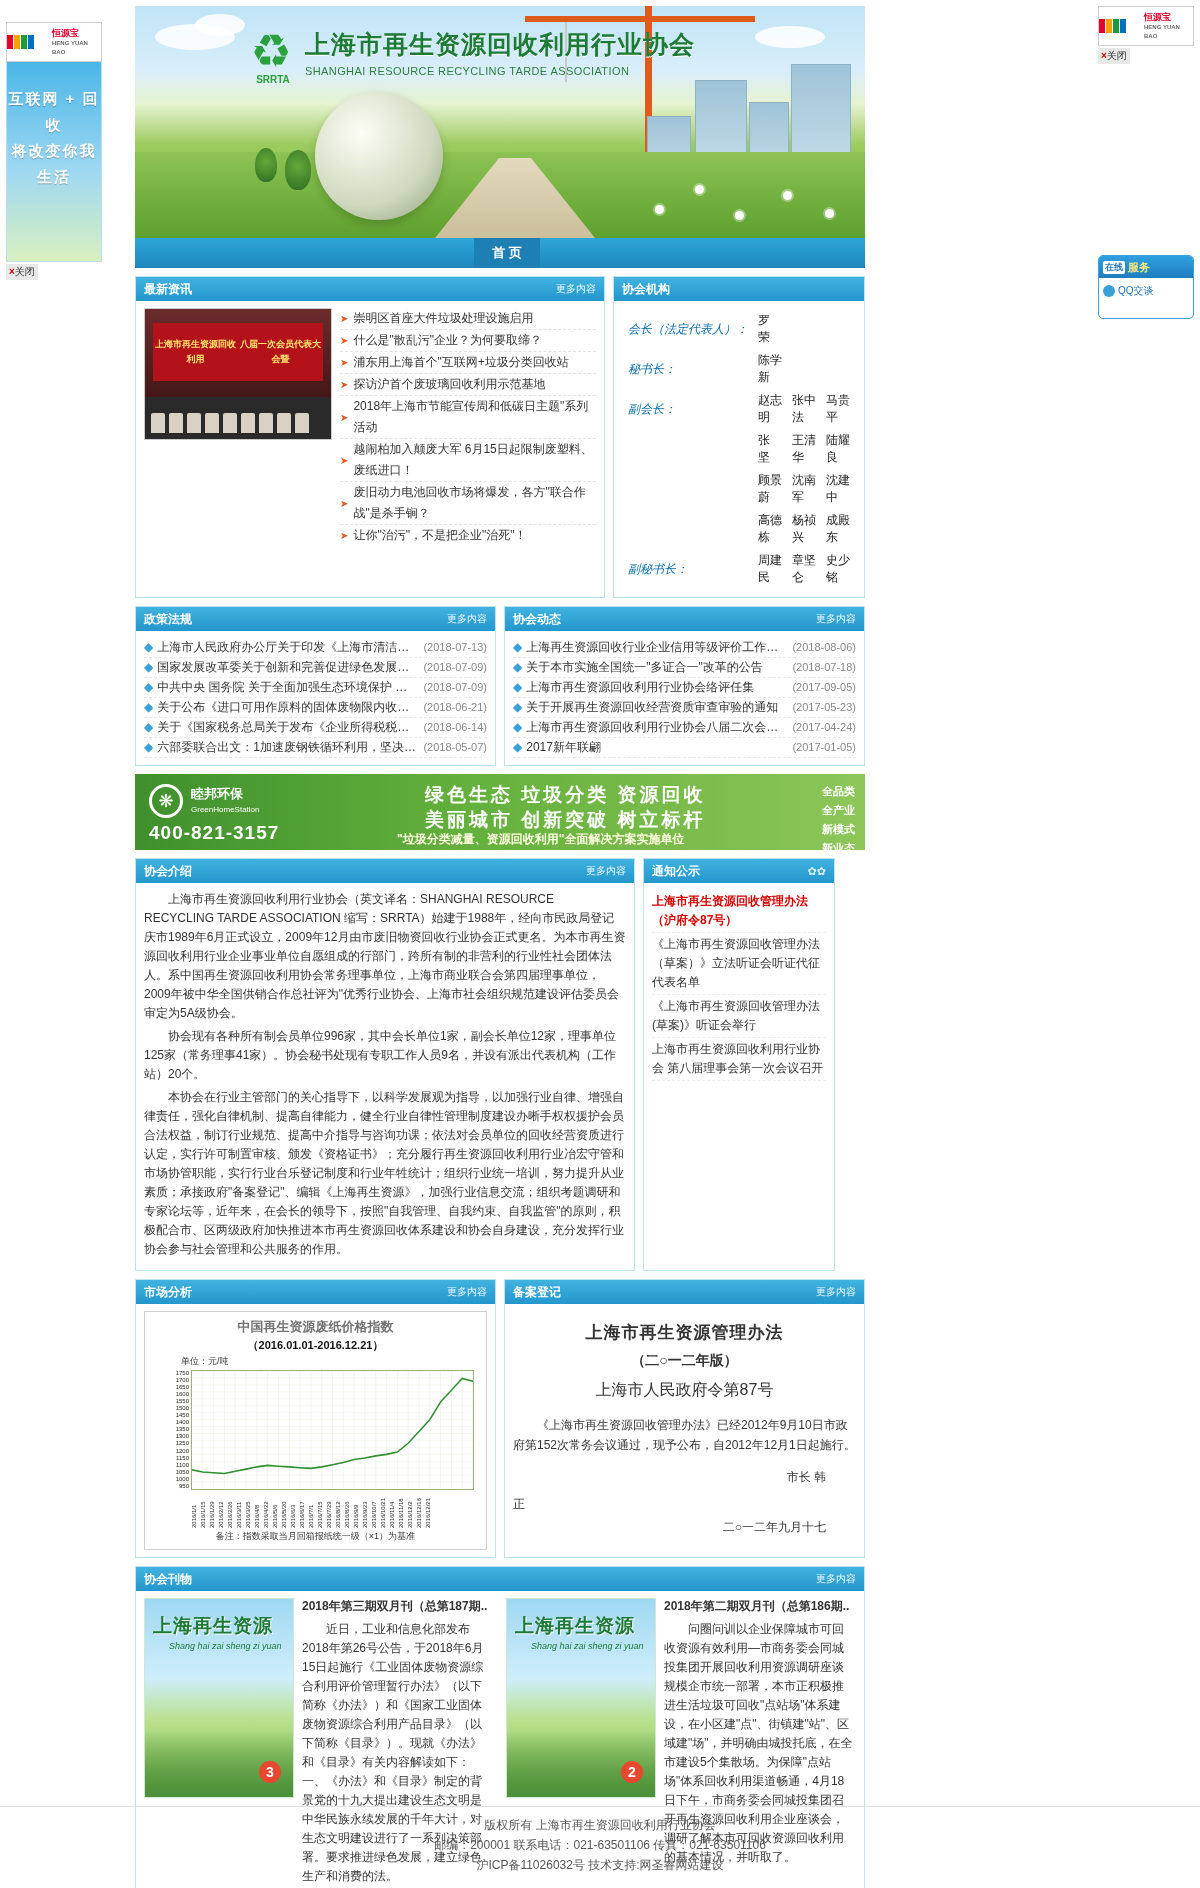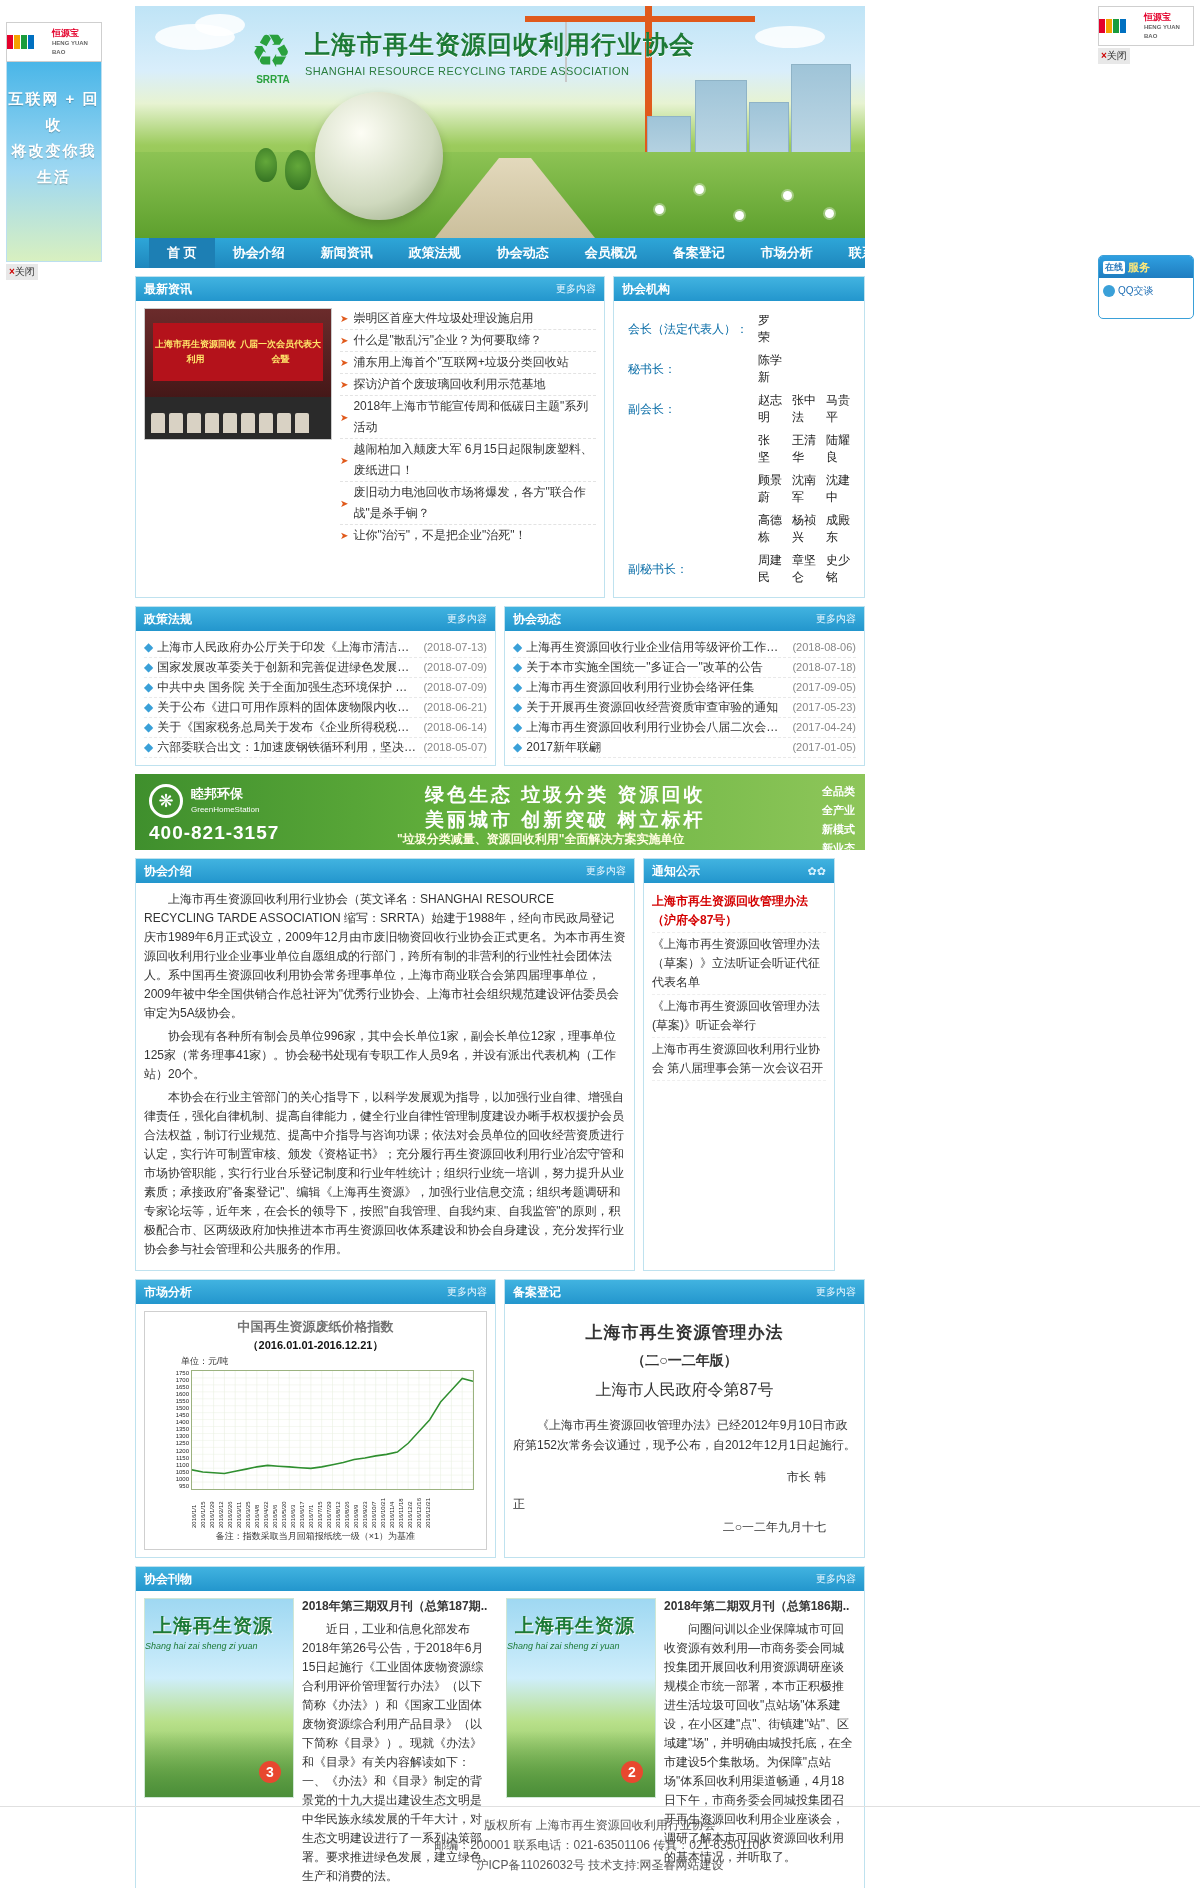--- a/index.html
+++ b/index.html
@@ -95,21 +95,21 @@
     background:linear-gradient(#e3d9bc,#cbbf9c);
     clip-path:polygon(40% 0, 60% 0, 100% 100%, 0 100%);
   }
   .tree { position:absolute; bottom:56px; width:22px; height:34px;
     background:radial-gradient(circle at 50% 40%, #63a83a, #2f6d20); border-radius:50% 50% 45% 45%; }
   .flower { position:absolute; width:9px; height:9px; background:#fff; border-radius:50%; box-shadow:0 0 0 2px rgba(255,255,255,.35); }
 
   
   .nav {
     width:730px; height:30px; background:linear-gradient(#2ea6d8,#1e87bd);
-    display:flex; align-items:center; padding-left:14px; gap:0;
+    display:flex; align-items:center; padding-left:14px; gap:0;flex-direction:column;
   }
   .nav a {
     color:#fff; text-decoration:none; font-size:13px; font-weight:bold;
     padding:0 18px; line-height:30px; display:inline-block; white-space:nowrap;
   }
   .nav a.active { background:#1d7fb4; }
 
   
   .panel { border:1px solid #bfe2ef; background:#fff; }
   .panel-hd {
@@ -136,21 +136,21 @@
   .link-list { margin:0; padding:0; }
   .link-list li {
     list-style:none; display:flex; align-items:center; line-height:19px;
     font-size:12px; border-bottom:1px dashed #e9e9e9;
   }
   .link-list li .txt { flex:1; overflow:hidden; white-space:nowrap; text-overflow:ellipsis; padding-left:4px; }
   .link-list li .date { color:#888; font-size:11px; margin-left:6px; }
 
   
   .org td { font-size:12px; padding:2px 4px; color:#222; }
-  .org td.k { color:#0b6ea8; white-space:nowrap; }
+  .org td.k { color:#0b6ea8; white-space:nowrap;font-style:italic; }
 
   
   .newsphoto {
     width:188px; height:132px; border:1px solid #ccc; position:relative; overflow:hidden;
     background:linear-gradient(#6b2b2b,#320f0f);
   }
   .newsphoto .banner-red {
     position:absolute; left:8px; top:14px; right:8px; height:58px;
     background:#b4121b; color:#ffe66a; font-size:9px; font-weight:bold;
     display:flex; flex-direction:row; align-items:center; justify-content:center; line-height:15px;
@@ -212,21 +212,21 @@
   .pub { display:flex; gap:8px; }
   .pub-cover {
     width:150px; height:200px; position:relative; overflow:hidden;
     background:linear-gradient(#9fd8f2 0%, #cfeefb 40%, #b8e08a 62%, #6fae44 100%);
     border:1px solid #cfe7d5;
   }
   .pub-cover .cover-cn {
     position:absolute; left:8px; top:14px; font-size:19px; font-weight:bold;
     color:#1d7a37; text-shadow:1px 1px 0 #fff; letter-spacing:1px;
   }
-  .pub-cover .cover-en { position:absolute; left:0; top:42px; font-size:9px; color:#1d7a37; font-style:italic;}
+  .pub-cover .cover-en { position:absolute; left:24px; top:42px; font-size:9px; color:#1d7a37; font-style:italic;}
   .pub-cover .num {
     position:absolute; right:12px; bottom:14px; width:22px; height:22px; border-radius:50%;
     background:#e8482f; color:#fff; font-size:14px; font-weight:bold;
     display:flex; align-items:center; justify-content:center;
   }
   .pub-cover .city { position:absolute; left:0; bottom:0; width:100%; height:66px;
      background:linear-gradient(transparent,#4c8f3a); }
   .pub-txt { flex:1; }
   .pub-txt .h { font-size:12px; font-weight:bold; color:#333; margin-bottom:5px; }
   .pub-txt p { margin:0; font-size:12px; line-height:19px; text-indent:2em; color:#333; }

